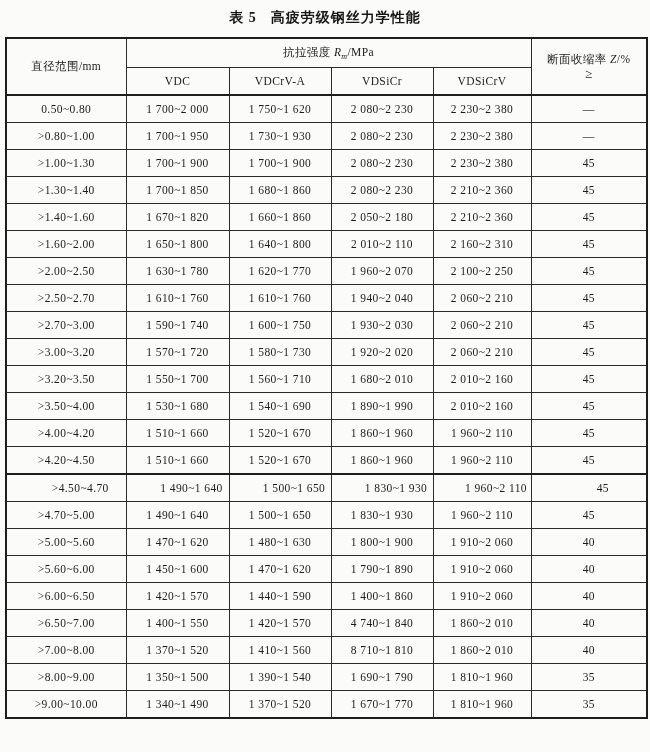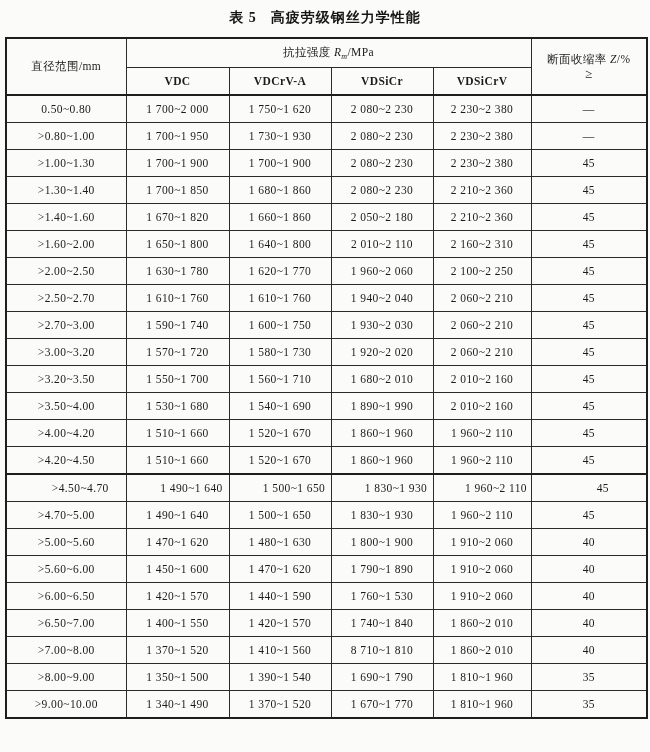--- a/index.html
+++ b/index.html
@@ -44,21 +44,21 @@
     border: 1px solid #2a2a2a;
     text-align: center;
     vertical-align: middle;
     font-size: 11.5px;
     font-weight: normal;
     padding: 0 2px;
     letter-spacing: 0.4px;
     color: #1b1b1b;
   }
   thead tr.h1 th { height: 28px; }
-  thead tr.h2 th { height: 26px; font-weight: bold; }
+  thead tr.h2 th { height: 26px; }
   thead { border-bottom: 2px solid #1e1e1e; }
   tbody td { height: 26px; }
   
   tbody tr:nth-child(15) td { border-top: 2px solid #1e1e1e; padding-left: 30px; }
   .sym { font-style: italic; }
   .sub {
     font-style: italic;
     font-size: 8px;
     vertical-align: -3px;
   }
@@ -148,21 +148,21 @@
           <td>1 650~1 800</td>
           <td>1 640~1 800</td>
           <td>2 010~2 110</td>
           <td>2 160~2 310</td>
           <td>45</td>
         </tr>
         <tr>
           <td>&gt;2.00~2.50</td>
           <td>1 630~1 780</td>
           <td>1 620~1 770</td>
-          <td>1 960~2 060</td>
+          <td>1 960~2 070</td>
           <td>2 100~2 250</td>
           <td>45</td>
         </tr>
         <tr>
           <td>&gt;2.50~2.70</td>
           <td>1 610~1 760</td>
           <td>1 610~1 760</td>
           <td>1 940~2 040</td>
           <td>2 060~2 210</td>
           <td>45</td>
@@ -244,29 +244,29 @@
           <td>1 450~1 600</td>
           <td>1 470~1 620</td>
           <td>1 790~1 890</td>
           <td>1 910~2 060</td>
           <td>40</td>
         </tr>
         <tr>
           <td>&gt;6.00~6.50</td>
           <td>1 420~1 570</td>
           <td>1 440~1 590</td>
-          <td>1 760~1 530</td>
+          <td>1 400~1 860</td>
           <td>1 910~2 060</td>
           <td>40</td>
         </tr>
         <tr>
           <td>&gt;6.50~7.00</td>
           <td>1 400~1 550</td>
           <td>1 420~1 570</td>
-          <td>1 740~1 840</td>
+          <td>4 740~1 840</td>
           <td>1 860~2 010</td>
           <td>40</td>
         </tr>
         <tr>
           <td>&gt;7.00~8.00</td>
           <td>1 370~1 520</td>
           <td>1 410~1 560</td>
           <td>8 710~1 810</td>
           <td>1 860~2 010</td>
           <td>40</td>

